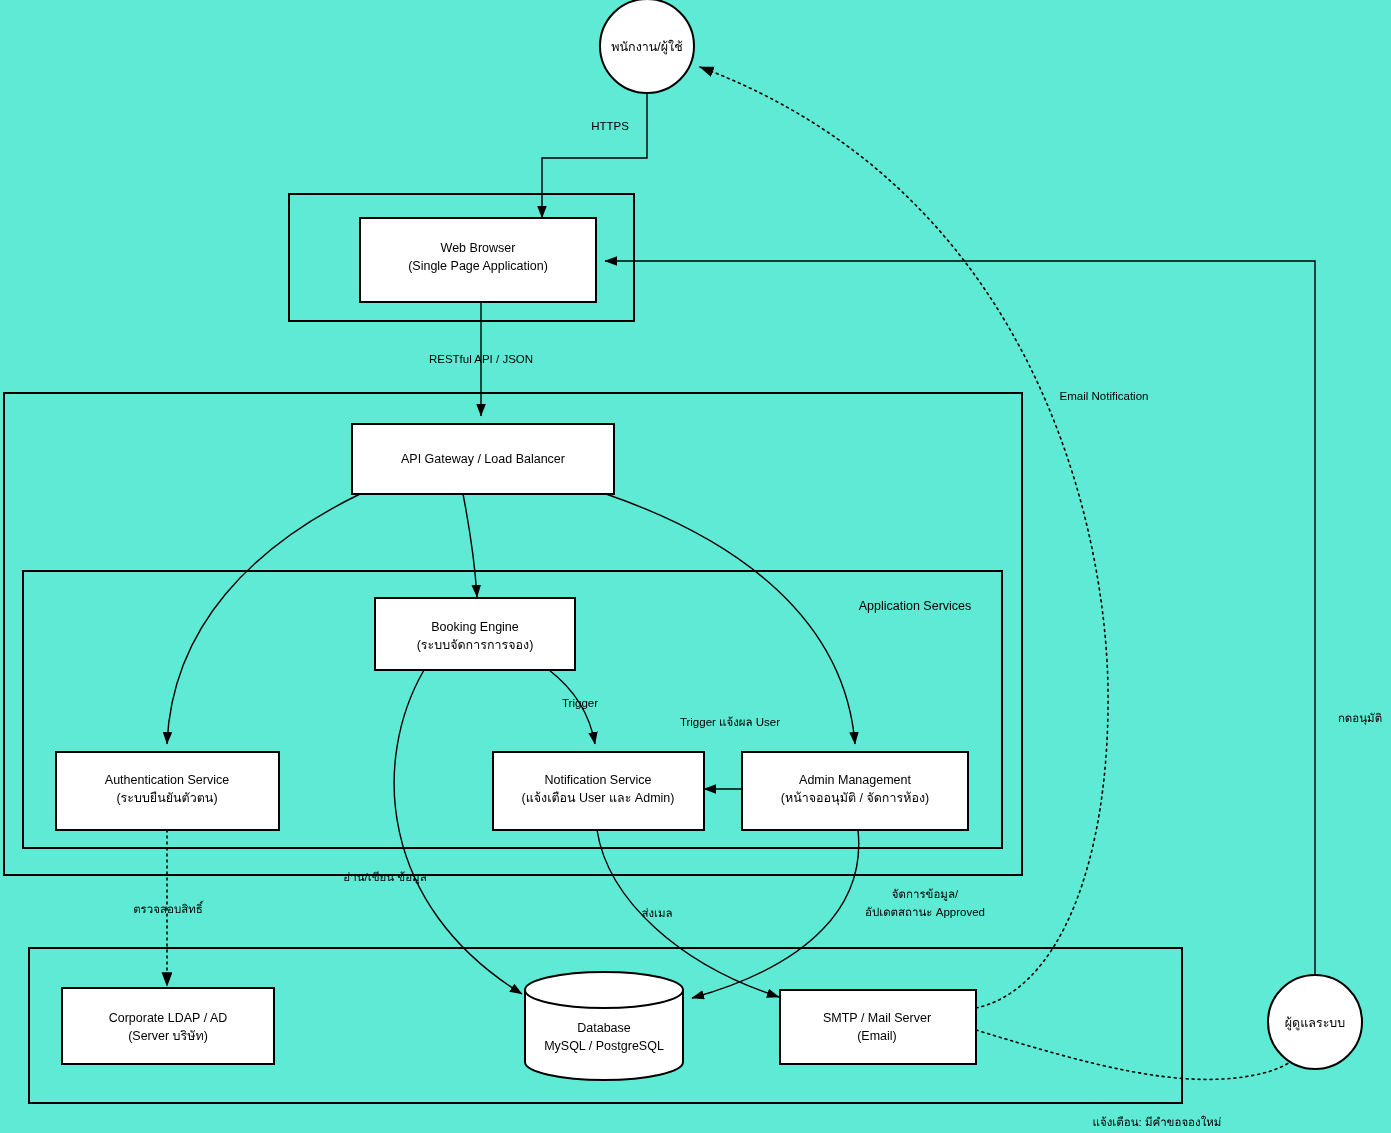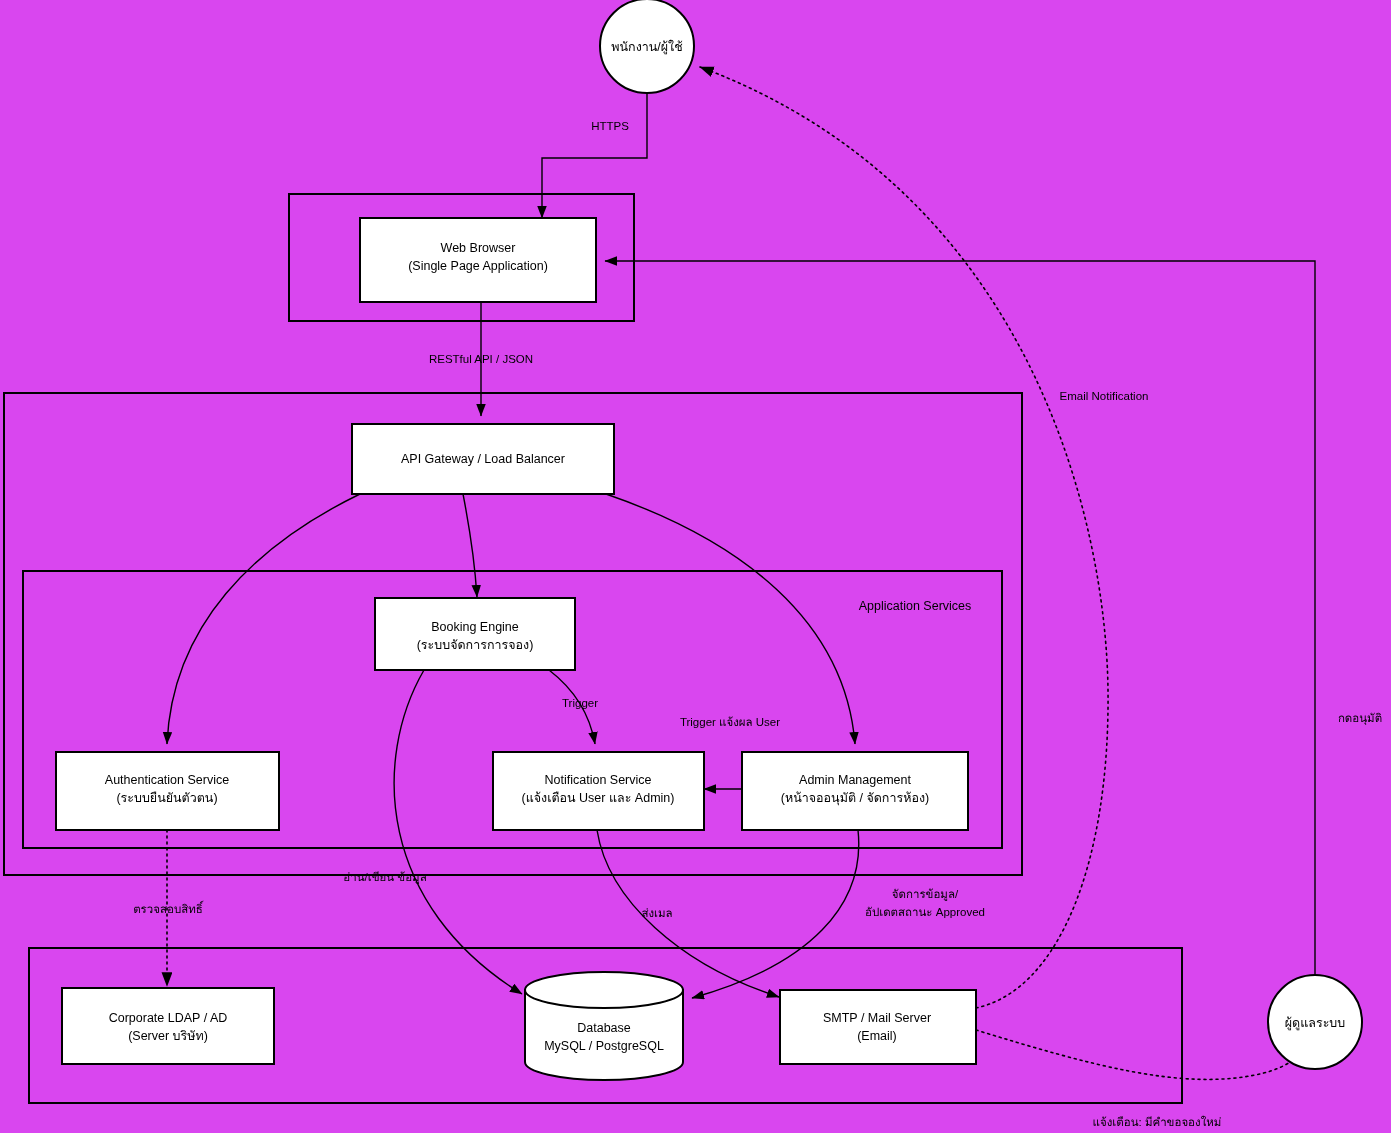--- a/index.html
+++ b/index.html
@@ -1,17 +1,17 @@
 <!DOCTYPE html>
 <html><head>
 <meta charset="utf-8">
 <style>
   html,body{margin:0;padding:0;background:#ffffff;}
   body{font-family:"Liberation Sans","DejaVu Sans",sans-serif;}
-  #stage{position:relative;width:1391px;height:1133px;background:#d946ef;overflow:hidden;}
+  #stage{position:relative;width:1391px;height:1133px;background:#5eead4;overflow:hidden;}
   svg{position:absolute;top:0;left:0;width:1391px;height:1133px;}
   .bx{fill:#ffffff;stroke:#000000;stroke-width:2;}
   .bx2{fill:none;stroke:#000000;stroke-width:2;}
   .ln{fill:none;stroke:#000000;stroke-width:1.4;}
   .dln{fill:none;stroke:#000000;stroke-width:1.6;stroke-dasharray:2 4;stroke-linecap:round;}
   .cyl{fill:#ffffff;stroke:#000000;stroke-width:2;}
   text{font-family:"Liberation Sans","DejaVu Sans",sans-serif;fill:#000000;}
   .t-node{font-size:12.5px;}
   .t-lbl{font-size:11.5px;}
   .t-grp{font-size:12.5px;}

